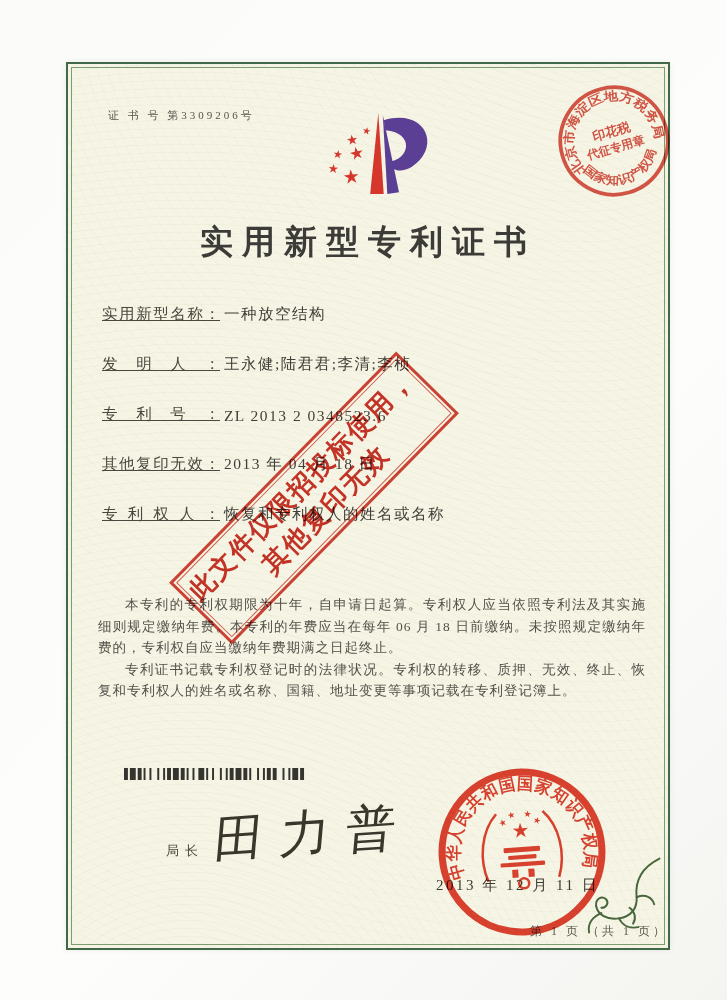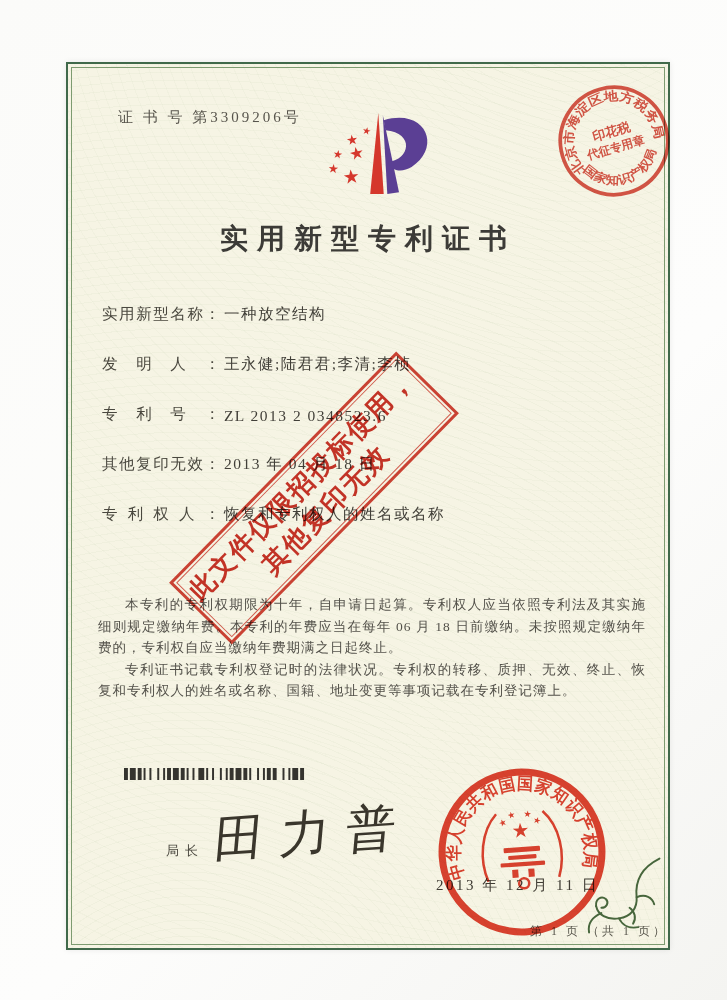--- a/index.html
+++ b/index.html
@@ -17,35 +17,36 @@
       repeating-radial-gradient(circle at 85% -15%, rgba(160,185,140,.06) 0 1px, transparent 1px 10px),
       #f6f4e4;
     border:2px solid #40694a;
     box-shadow:0 0 6px rgba(0,0,0,.08);
   }
   .paper::before{
     content:""; position:absolute; inset:3px;
     border:1px solid #7d9b70; pointer-events:none;
   }
   .cert-no{
-    position:absolute; left:50px; top:44px;
-    font-size:15px; letter-spacing:3px; color:#57544c;
+    position:absolute; left:40px; top:44px;
+    font-size:11px; letter-spacing:3px; color:#57544c;
   }
   .logo{ position:absolute; left:232px; top:34px; width:144px; height:122px; }
   .title{
     position:absolute; left:0; top:156px; width:100%;
-    text-align:center; font-size:28px; font-weight:bold;
+    text-align:center; font-size:33px; font-weight:bold;
     letter-spacing:9px; color:#3c3b37;
   }
   .fields{ position:absolute; left:34px; top:240px; width:540px; }
   .frow{ margin-bottom:29px; font-size:15.5px; color:#46443c; white-space:nowrap; }
   .flabel{
     display:inline-block; width:118px; vertical-align:bottom;
     text-align:justify; text-align-last:justify; letter-spacing:0;
     color:#4a483f;
+    text-decoration:underline;
   }
   .fvalue{ letter-spacing:1.5px; color:#413f38; }
   .paras{
     position:absolute; left:30px; top:530px; width:548px;
     font-size:13.5px; line-height:21.5px; color:#53514a;
     text-align:justify; letter-spacing:1px;
   }
   .paras p{ text-indent:2em; }
   .barcode{ position:absolute; left:56px; top:704px; width:182px; height:12px; }
   .sig-title{

